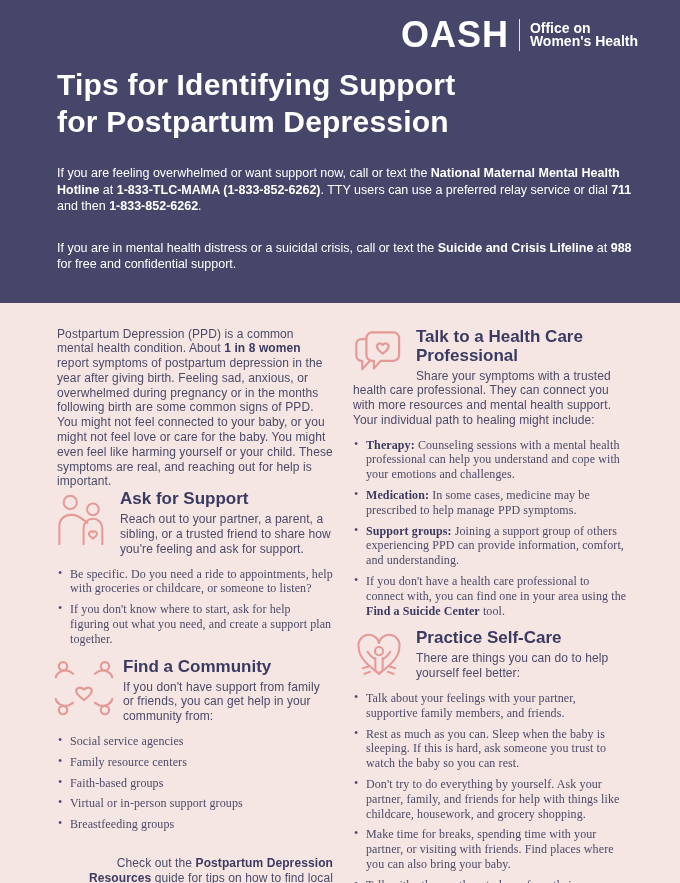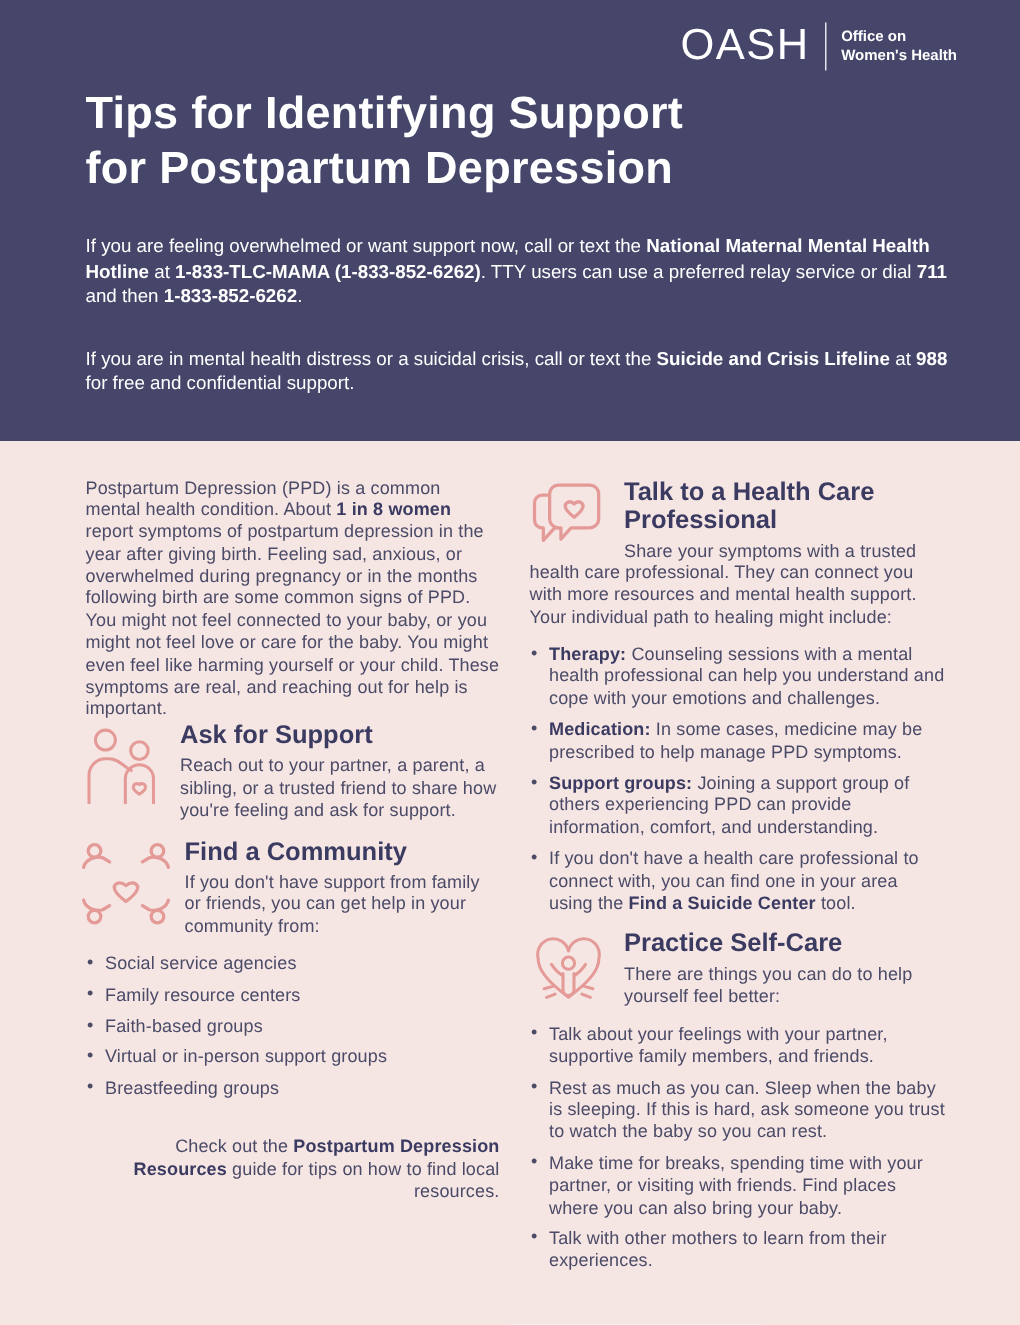--- a/index.html
+++ b/index.html
@@ -12,23 +12,23 @@
   }
   *{box-sizing:border-box;margin:0;padding:0;}
   html,body{background:#fff;}
   body{font-family:"Liberation Sans","DejaVu Sans",sans-serif;}
   .page{width:680px;min-height:883px;display:flex;flex-direction:column;background:var(--pink);}
 
   
   .hero{background:var(--purple);color:#fff;padding:14px 42px 20px 57px;}
   .logo-row{display:flex;justify-content:flex-end;margin-bottom:10px;}
   .logo{display:flex;align-items:center;gap:10px;}
-  .oash{font-size:29px;font-weight:400;letter-spacing:1px;}
+  .oash{font-size:36px;font-weight:700;letter-spacing:1px;}
   .logo-divider{width:1px;height:32px;background:rgba(255,255,255,.85);}
-  .office{font-size:10px;line-height:13px;font-weight:600;display:flex;flex-direction:column;}
+  .office{font-size:14px;line-height:13px;font-weight:600;display:flex;flex-direction:column;}
   .hero h1{font-size:30px;line-height:37px;font-weight:800;letter-spacing:.2px;margin:8px 0 14px;}
   .hero-p{font-size:12.5px;line-height:16.5px;margin-bottom:10px;max-width:590px;font-weight:500;margin-top:25px;}
   .hero-p strong{font-weight:800;}
 
   
   .content{flex:1;display:flex;gap:20px;padding:24px 50px 24px 57px;background:var(--pink);color:var(--ink);}
   .col-left{width:276px;flex:0 0 276px;}
   .col-right{flex:1;}
   .content p,.content li{font-size:12px;line-height:14.8px;letter-spacing:.1px;}
   .content strong{color:var(--dark);font-weight:800;}
@@ -37,21 +37,21 @@
   section{margin-bottom:10px;}
   .icon{float:left;display:block;}
   .icon svg{display:block;}
   .icon-ask{width:50px;margin:4px 13px 2px 0;}
   .icon-community{width:62px;margin:2px 8px 2px -4px;}
   .icon-chat{width:52px;margin:2px 11px 2px 0;}
   .icon-selfcare{width:52px;margin:2px 11px 2px 0;}
   section h2{font-size:17px;line-height:19px;font-weight:800;color:var(--dark);margin-bottom:4px;}
   section .sec-body{margin-bottom:2px;}
 
-  ul{clear:both;list-style:none;margin:10px 0 4px;padding:0;}
+  ul{clear:both;list-style:none;margin:10px 0 4px;padding:0;font-family:Liberation Serif, serif;}
   li{position:relative;padding-left:13px;margin-bottom:6px;}
   li::before{content:"\2022";position:absolute;left:1px;top:-1px;color:var(--ink);}
 
   .resources{clear:both;margin-top:24px;text-align:right;}
 </style>
 </head>
 <body>
 
 <div class="page">
 
@@ -84,20 +84,24 @@
           <svg viewBox="0 0 64 66" fill="none" stroke="#e49a96" stroke-width="2.6" stroke-linecap="round" stroke-linejoin="round">
             <circle cx="17" cy="12" r="8.5"></circle>
             <path d="M3 66 V42 a14 14 0 0 1 14 -14 h3 c8 0 12 6 19 10"></path>
             <circle cx="46" cy="21" r="7.5"></circle>
             <path d="M34 66 V45 a12 12 0 0 1 24 0 V66"></path>
             <path d="M46 50 a3.1 3.1 0 0 1 5.2 2.3 c0 2.6 -5.2 6 -5.2 6 s-5.2 -3.4 -5.2 -6 a3.1 3.1 0 0 1 5.2 -2.3 Z"></path>
           </svg>
         </span>
         <h2>Ask for Support</h2>
         <p class="sec-body">Reach out to your partner, a parent, a sibling, or a trusted friend to share how you're feeling and ask for support.</p>
+        <ul>
+          <li>Be specific. Do you need a ride to appointments, help with groceries or childcare, or someone to listen?</li>
+          <li>If you don't know where to start, ask for help figuring out what you need, and create a support plan together.</li>
+        </ul>
       </section>
 
       <section>
         <span class="icon icon-community">
           <svg viewBox="0 0 68 64" fill="none" stroke="#e49a96" stroke-width="2.4" stroke-linecap="round" stroke-linejoin="round">
             <path d="M34 45 c-8.5 -6.3 -10.6 -11 -6.6 -13.2 c2.8 -1.5 6.6 1.5 6.6 1.5 c0 0 3.8 -3 6.6 -1.5 c4 2.2 1.9 6.9 -6.6 13.2 Z"></path>
             <circle cx="11" cy="8" r="4.6"></circle>
               <path d="M3 20 a11 9 0 0 1 14 -7 l5 3"></path>
             <circle cx="57" cy="8" r="4.6"></circle>
               <path d="M65 20 a11 9 0 0 0 -14 -7 l-5 3"></path>
@@ -154,20 +158,21 @@
               <path d="M14 54 l7 -2.6"></path>
             <path d="M52 47 l-7 -2"></path>
               <path d="M50 54 l-7 -2.6"></path>
           </svg>
         </span>
         <h2>Practice Self-Care</h2>
         <p class="sec-body">There are things you can do to help yourself feel better:</p>
         <ul>
           <li>Talk about your feelings with your partner, supportive family members, and friends.</li>
           <li>Rest as much as you can. Sleep when the baby is sleeping. If this is hard, ask someone you trust to watch the baby so you can rest.</li>
+          <li>Don't try to do everything by yourself. Ask your partner, family, and friends for help with things like childcare, housework, and grocery shopping.</li>
           <li>Make time for breaks, spending time with your partner, or visiting with friends. Find places where you can also bring your baby.</li>
           <li>Talk with other mothers to learn from their experiences.</li>
 
         </ul>
       </section>
     </div>
   </main>
 
 </div>
 

